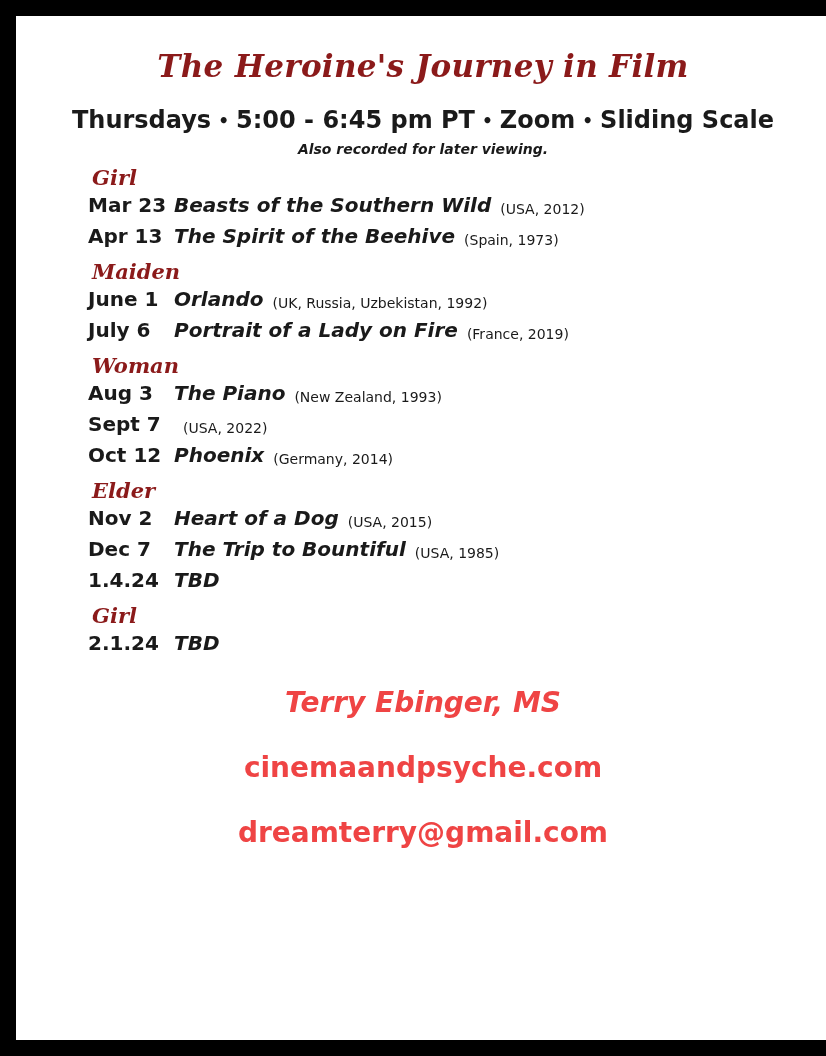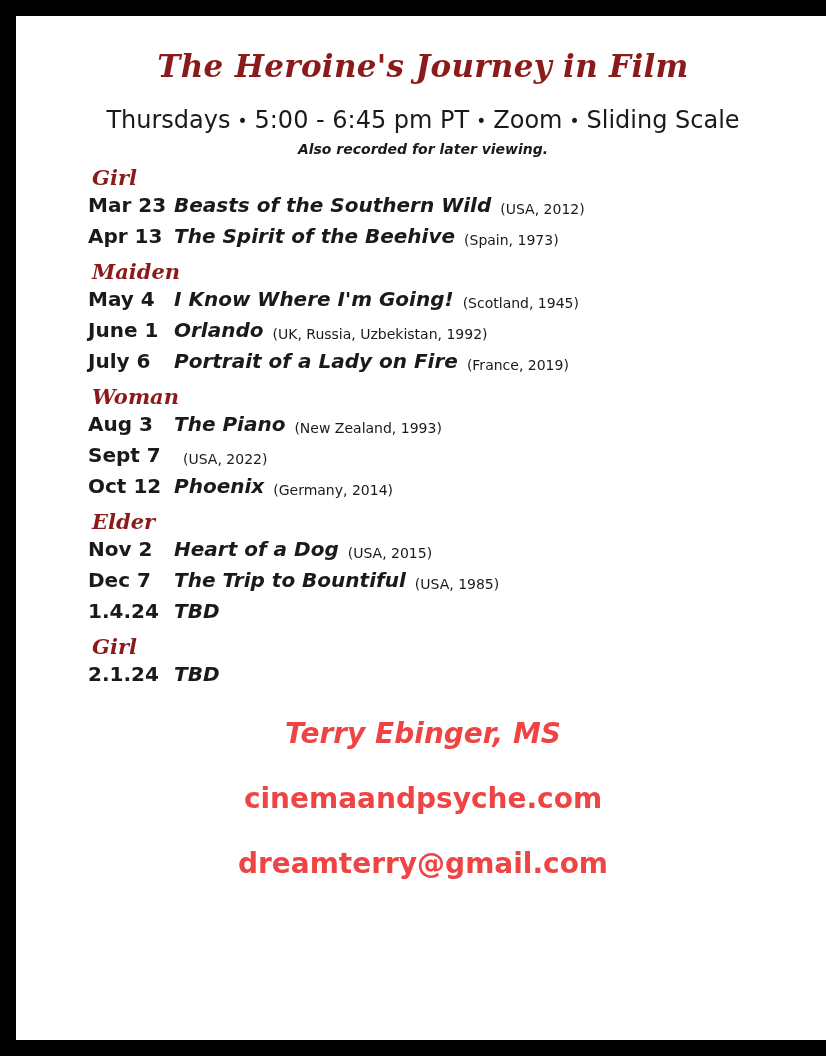--- a/index.html
+++ b/index.html
@@ -30,21 +30,21 @@
     font-style: italic;
     font-weight: bold;
     font-size: 31px;
     letter-spacing: 0.3px;
     margin: 10px 0 0 0;
   }
   .subtitle {
     text-align: center;
     color: #1a1a1a;
     font-family: "DejaVu Sans", sans-serif;
-    font-weight: normal;
+    font-weight: bold;
     font-size: 24px;
     margin: 22px 0 0 0;
     white-space: nowrap;
   }
   .subtitle .dot {
     font-size: 17px;
     vertical-align: middle;
     padding: 0 7px;
   }
   .note {
@@ -141,25 +141,20 @@
       <div class="row">
         <span class="date">Apr 13</span>
         <span class="film">The Spirit of the Beehive</span>
         <span class="origin">(Spain, 1973)</span>
       </div>
     </div>
 
     <div class="section">
       <div class="section-title">Maiden</div>
       <div class="row">
-        <span class="date">May 4</span>
-        <span class="film">I Know Where I'm Going!</span>
-        <span class="origin">(Scotland, 1945)</span>
-      </div>
-      <div class="row">
         <span class="date">June 1</span>
         <span class="film">Orlando</span>
         <span class="origin">(UK, Russia, Uzbekistan, 1992)</span>
       </div>
       <div class="row">
         <span class="date">July 6</span>
         <span class="film">Portrait of a Lady on Fire</span>
         <span class="origin">(France, 2019)</span>
       </div>
     </div>

